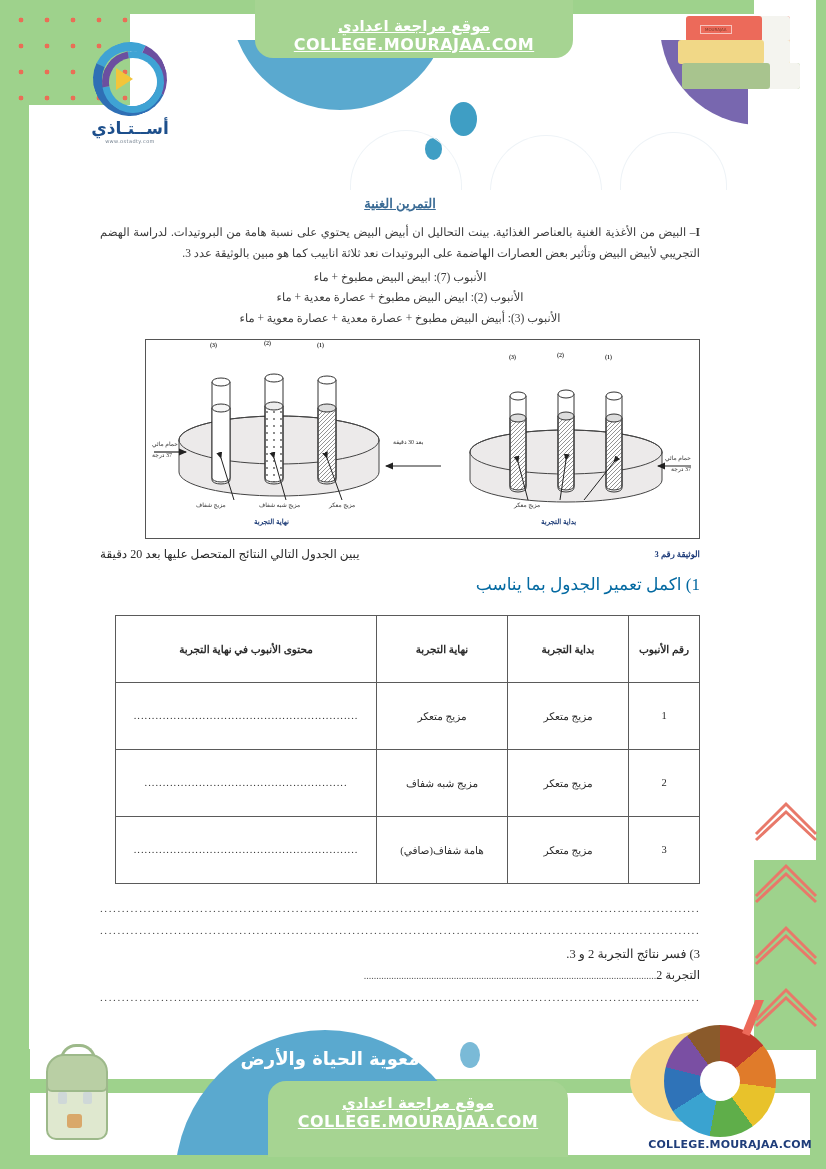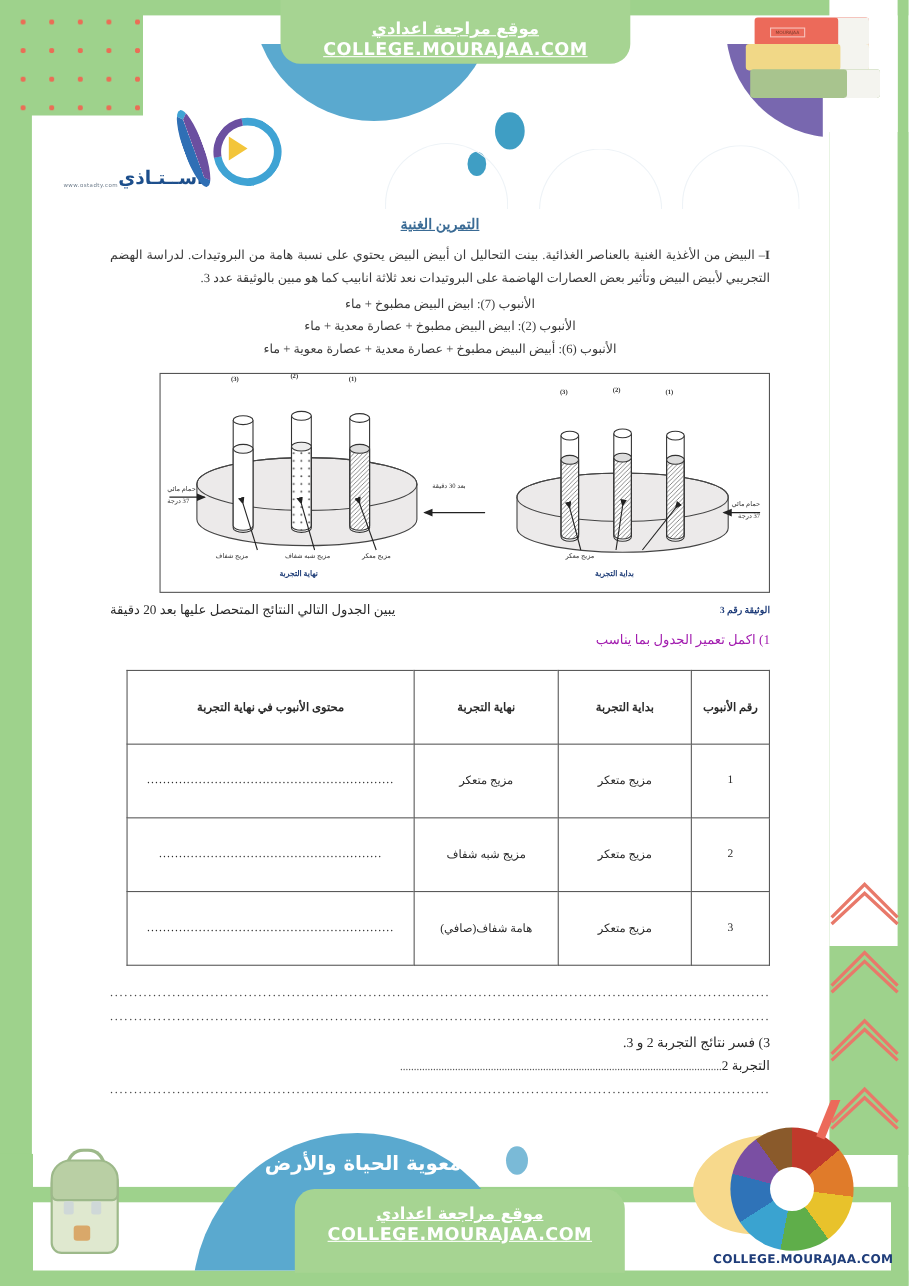--- a/index.html
+++ b/index.html
@@ -62,22 +62,22 @@
   .hdr-art{position:absolute;left:100px;top:40px;width:648px;height:150px;overflow:hidden;z-index:2;}
   .blue-blob{position:absolute;left:130px;top:-60px;width:220px;height:130px;background:#5aa9cf;
     border-radius:0 0 130px 130px;}
   .purple-blob{position:absolute;left:560px;top:-40px;width:200px;height:125px;background:#6c5aa8;
     border-radius:0 0 140px 140px;opacity:.92;}
   .dot-a{position:absolute;left:350px;top:62px;width:27px;height:34px;background:#3f9ec4;border-radius:50%;}
   .dot-b{position:absolute;left:325px;top:98px;width:17px;height:22px;background:#3f9ec4;border-radius:50%;}
   .ghost-arch{position:absolute;border:1.2px solid #eef3f7;border-bottom:none;border-radius:60px 60px 0 0;}
 
   
-  .logo-wrap{position:absolute;left:75px;top:60px;width:110px;height:112px;z-index:6;
-    display:flex;flex-direction:row;align-items:flex-end;justify-content:flex-start;}
+  .logo-wrap{position:absolute;left:75px;top:42px;width:110px;height:112px;z-index:6;
+    display:flex;flex-direction:column;align-items:center;justify-content:flex-start;}
   .logo-mark{width:74px;height:74px;position:relative;}
   .ring{position:absolute;inset:0;border-radius:50%;
         border:9px solid #2f6fb5;border-top-color:#3fa3d4;border-right-color:#6b4fa0;
         transform:rotate(-20deg);}
   .ring2{position:absolute;left:9px;top:9px;width:48px;height:48px;border-radius:50%;
         border:7px solid #3fa3d4;border-left-color:#6b4fa0;transform:rotate(35deg);}
   .tri{position:absolute;left:23px;top:26px;width:0;height:0;
        border-top:11px solid transparent;border-bottom:11px solid transparent;border-right:17px solid #f3c53a;
        transform:rotate(180deg);}
   .logo-text{font-family:"DejaVu Sans","Liberation Sans",sans-serif;color:#1d4f8c;font-weight:bold;
@@ -142,21 +142,21 @@
   
   .figure{position:relative;margin:10px 0 0 0;border:1.3px solid #555;background:#fff;
     width:555px;height:200px;box-sizing:border-box;}
   .fig-label{position:absolute;font-size:6px;color:#333;font-family:"Liberation Serif",serif;white-space:nowrap;}
   .fig-label.b{font-weight:bold;}
   .fig-cap{position:absolute;font-size:7px;color:#22407a;font-weight:bold;white-space:nowrap;}
 
   .doc-ref{font-size:8.5px;color:#1f3d7a;font-weight:bold;}
   .row-ref{display:flex;justify-content:space-between;align-items:center;margin-top:8px;}
   .q-line{font-size:12px;color:#2b2b2b;margin:0;}
-  .q-after{font-size:12px;color:#a21caf;margin:12px 0 20px 0;text-align:center;}
+  .q-after{font-size:17px;color:#0369a1;margin:12px 0 20px 0;text-align:center;}
 
   
   table.results{border-collapse:collapse;width:585px;margin:8px 0 0 0;table-layout:fixed;direction:rtl;}
   table.results th,table.results td{border:1.2px solid #5a5a5a;padding:22px 4px;text-align:center;
     font-size:10.5px;color:#2b2b2b;height:22px;}
   table.results th{font-weight:bold;font-size:10.5px;}
   .col-num{width:62px;}
   .col-start{width:112px;}
   .col-end{width:122px;}
   .dotfill{color:#555;letter-spacing:1px;font-size:10px;}
@@ -246,21 +246,21 @@
   </div>
 
   <div class="content">
 
     <h2 class="exo-title">التمرين الغنية</h2>
 
     <p class="para"><span class="lead">I</span><span>– البيض من الأغذية الغنية بالعناصر الغذائية. بينت التحاليل ان أبيض البيض يحتوي على نسبة هامة من البروتيدات. لدراسة الهضم التجريبي لأبيض البيض وتأثير بعض العصارات الهاضمة على البروتيدات نعد ثلاثة انابيب كما هو مبين بالوثيقة عدد 3.</span></p>
 
     <p class="tube-line">الأنبوب (7): ابيض البيض مطبوخ + ماء</p>
     <p class="tube-line">الأنبوب (2): ابيض البيض مطبوخ + عصارة معدية + ماء</p>
-    <p class="tube-line">الأنبوب (6): أبيض البيض مطبوخ + عصارة معدية + عصارة معوية + ماء</p>
+    <p class="tube-line">الأنبوب (3): أبيض البيض مطبوخ + عصارة معدية + عصارة معوية + ماء</p>
 
     <div class="figure">
       <svg width="553" height="198" viewBox="0 0 553 198" style="position:absolute;left:0;top:0;">
         <defs>
           <pattern id="hatch" width="4" height="4" patternUnits="userSpaceOnUse">
             <path d="M0,4 l4,-4 M-1,1 l2,-2 M3,5 l2,-2" stroke="#666" stroke-width="0.7"></path>
           </pattern>
           <pattern id="dotsp" width="7" height="7" patternUnits="userSpaceOnUse">
             <circle cx="2" cy="2" r="0.9" fill="#555"></circle>
           </pattern>

